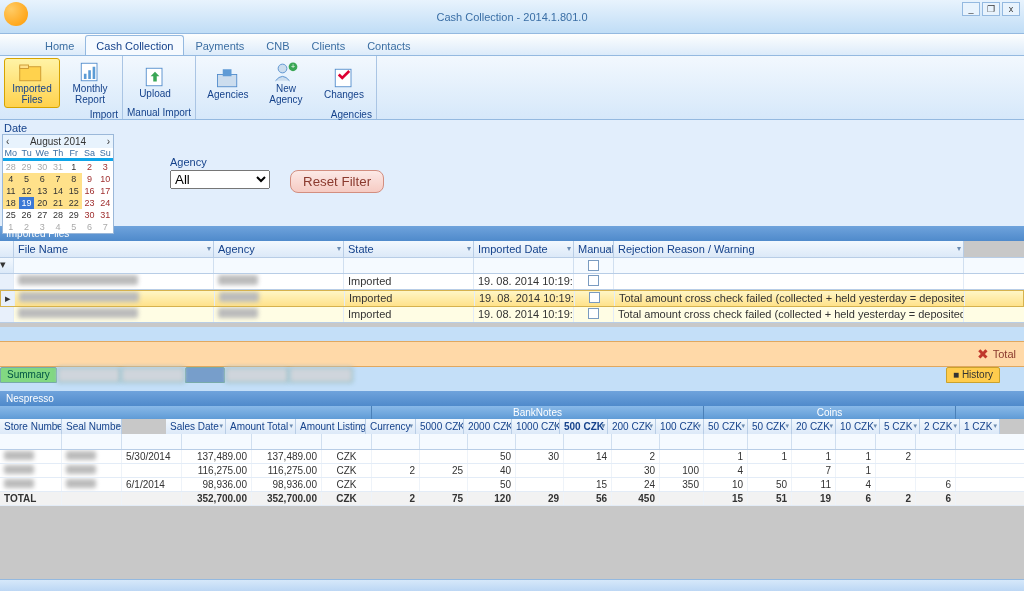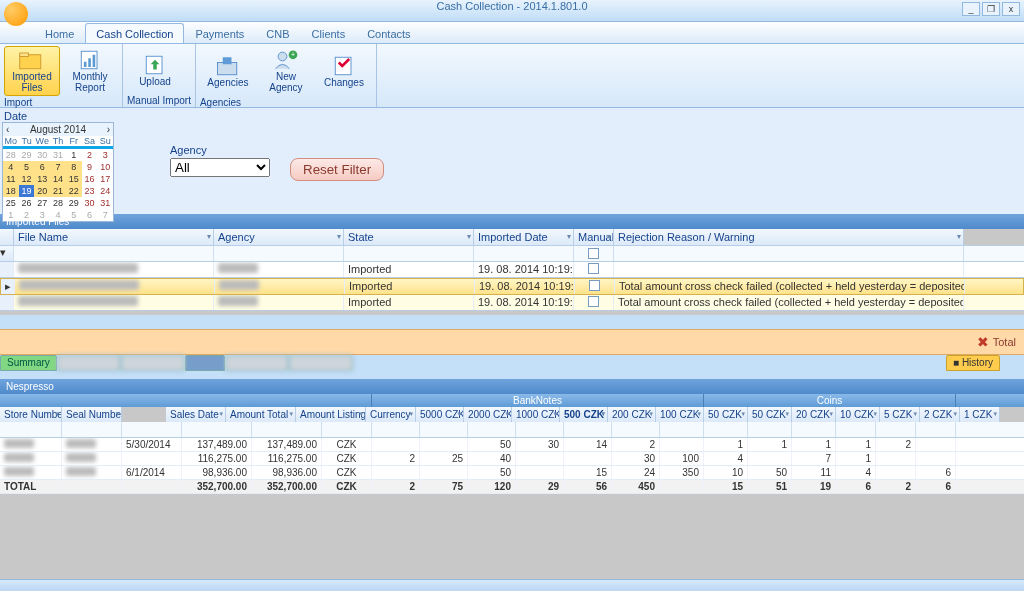--- a/index.html
+++ b/index.html
@@ -1,32 +1,32 @@
 <!DOCTYPE html>
 <html><head>
 <meta charset="utf-8">
 <style>
 html,body{margin:0;padding:0;font-family:Tahoma,Arial,sans-serif;font-size:11px;color:#333;background:#c4dff8;width:1024px;height:591px;overflow:hidden}
 *{box-sizing:border-box}
-.titlebar{height:22px;background:linear-gradient(#e8f3fd,#c0ddf6);display:flex;justify-content:center;position:relative;border-bottom:1px solid #94b9e0}
+.titlebar{height:34px;background:linear-gradient(#e8f3fd,#c0ddf6);display:flex;align-items:center;justify-content:center;position:relative;border-bottom:1px solid #94b9e0}
 .titlebar-text{color:#3a6ea5;font-size:11px}
 .win-controls{position:absolute;right:4px;top:2px;display:flex;gap:2px}
 .win-btn{width:18px;height:14px;border:1px solid #94b9e0;background:#e8f3fd;font-size:9px;text-align:center;line-height:12px;cursor:pointer}
 .app-icon{position:absolute;left:4px;top:2px}
 .app-icon-orb{width:24px;height:24px;border-radius:50%;background:radial-gradient(circle at 30% 30%,#ffcc66,#ff9900)}
 .menubar{height:22px;background:linear-gradient(#fdfefe,#dcebfa);display:flex;align-items:flex-end;padding-left:34px;border-bottom:1px solid #94b9e0}
 .menu-tab{padding:4px 10px 3px;color:#3b6ea2;cursor:pointer;border:1px solid transparent;border-bottom:none;border-radius:3px 3px 0 0}
 .menu-tab.active{background:#f5faff;border-color:#94b9e0;color:#15428b}
 .ribbon{height:64px;background:linear-gradient(#f2f8fe,#d6e8fa);display:flex;border-bottom:1px solid #94b9e0}
 .ribbon-group{display:flex;flex-direction:column;border-right:1px solid #aac5e4;padding:2px 4px 0}
 .ribbon-buttons{display:flex;gap:2px;flex:1}
 .ribbon-btn{display:flex;flex-direction:column;align-items:center;justify-content:center;width:56px;border:1px solid transparent;border-radius:3px;cursor:pointer;padding:2px}
 .ribbon-btn.active{background:linear-gradient(#fff3a6,#ffd24d);border-color:#d6a400}
 .ribbon-btn-label{font-size:10px;color:#15428b;text-align:center;line-height:11px}
-.ribbon-group-label{text-align:left;font-size:10px;color:#15428b;padding:1px 0}
+.ribbon-group-label{text-align:right;font-size:10px;color:#15428b;padding:1px 0}
 .icon32{width:28px;height:22px}
 .filter-area{height:106px;background:#e2eefc;display:flex;padding:2px;gap:20px}
 .date-picker{width:148px}
 .date-label{font-size:11px;color:#15428b;padding-left:2px}
 .cal{background:#fff;border:1px solid #9bb8d9;width:112px}
 .cal-header{text-align:center;background:#e8f3fd;font-size:10px;display:flex;justify-content:space-between;padding:1px 3px}
 .cal-grid{display:grid;grid-template-columns:repeat(7,1fr);font-size:9px;text-align:center}
 .cal-dow{color:#3b6ea2;border-bottom:3px solid #0ea5e9}
 .cal-cell{padding:0;line-height:12px;height:12px;cursor:pointer}
 .cal-sel{background:#3b78d6;color:#fff}

